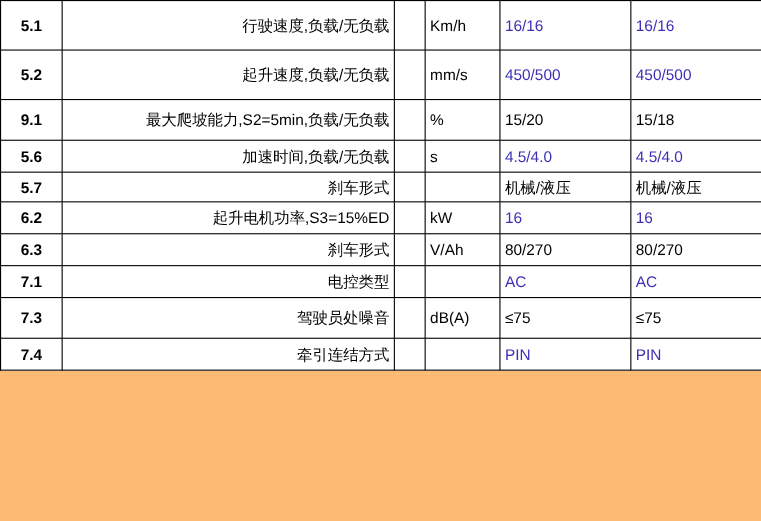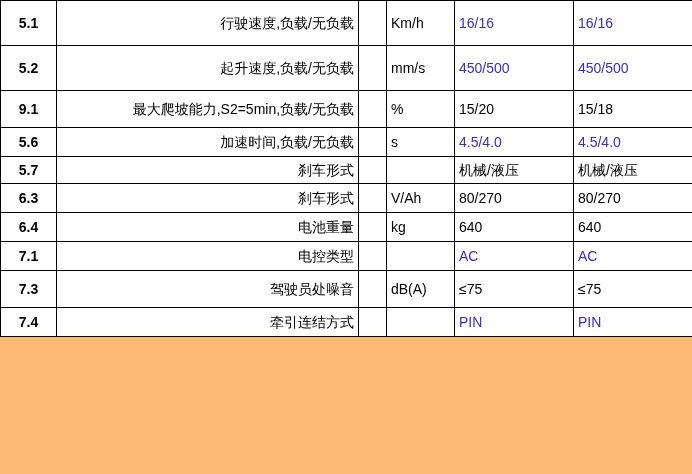--- a/index.html
+++ b/index.html
@@ -120,34 +120,34 @@
         </tr>
         <tr class="h-xsmall">
           <td class="no">5.7</td>
           <td class="name">刹车形式</td>
           <td class="blank"></td>
           <td class="unit"></td>
           <td class="val dark">机械/液压</td>
           <td class="val dark">机械/液压</td>
         </tr>
         <tr class="h-small">
+          <td class="no">6.2</td>
+          <td class="name">起升电机功率,S3=15%ED</td>
+          <td class="blank"></td>
+          <td class="unit">kW</td>
+          <td class="val">16</td>
+          <td class="val">16</td>
+        </tr>
+        <tr class="h-small">
           <td class="no">6.3</td>
           <td class="name">刹车形式</td>
           <td class="blank"></td>
           <td class="unit">V/Ah</td>
           <td class="val dark">80/270</td>
           <td class="val dark">80/270</td>
-        </tr>
-        <tr class="h-small">
-          <td class="no">6.4</td>
-          <td class="name">电池重量</td>
-          <td class="blank"></td>
-          <td class="unit">kg</td>
-          <td class="val dark">640</td>
-          <td class="val dark">640</td>
         </tr>
         <tr class="h-small">
           <td class="no">7.1</td>
           <td class="name">电控类型</td>
           <td class="blank"></td>
           <td class="unit"></td>
           <td class="val">AC</td>
           <td class="val">AC</td>
         </tr>
         <tr class="h-med">

